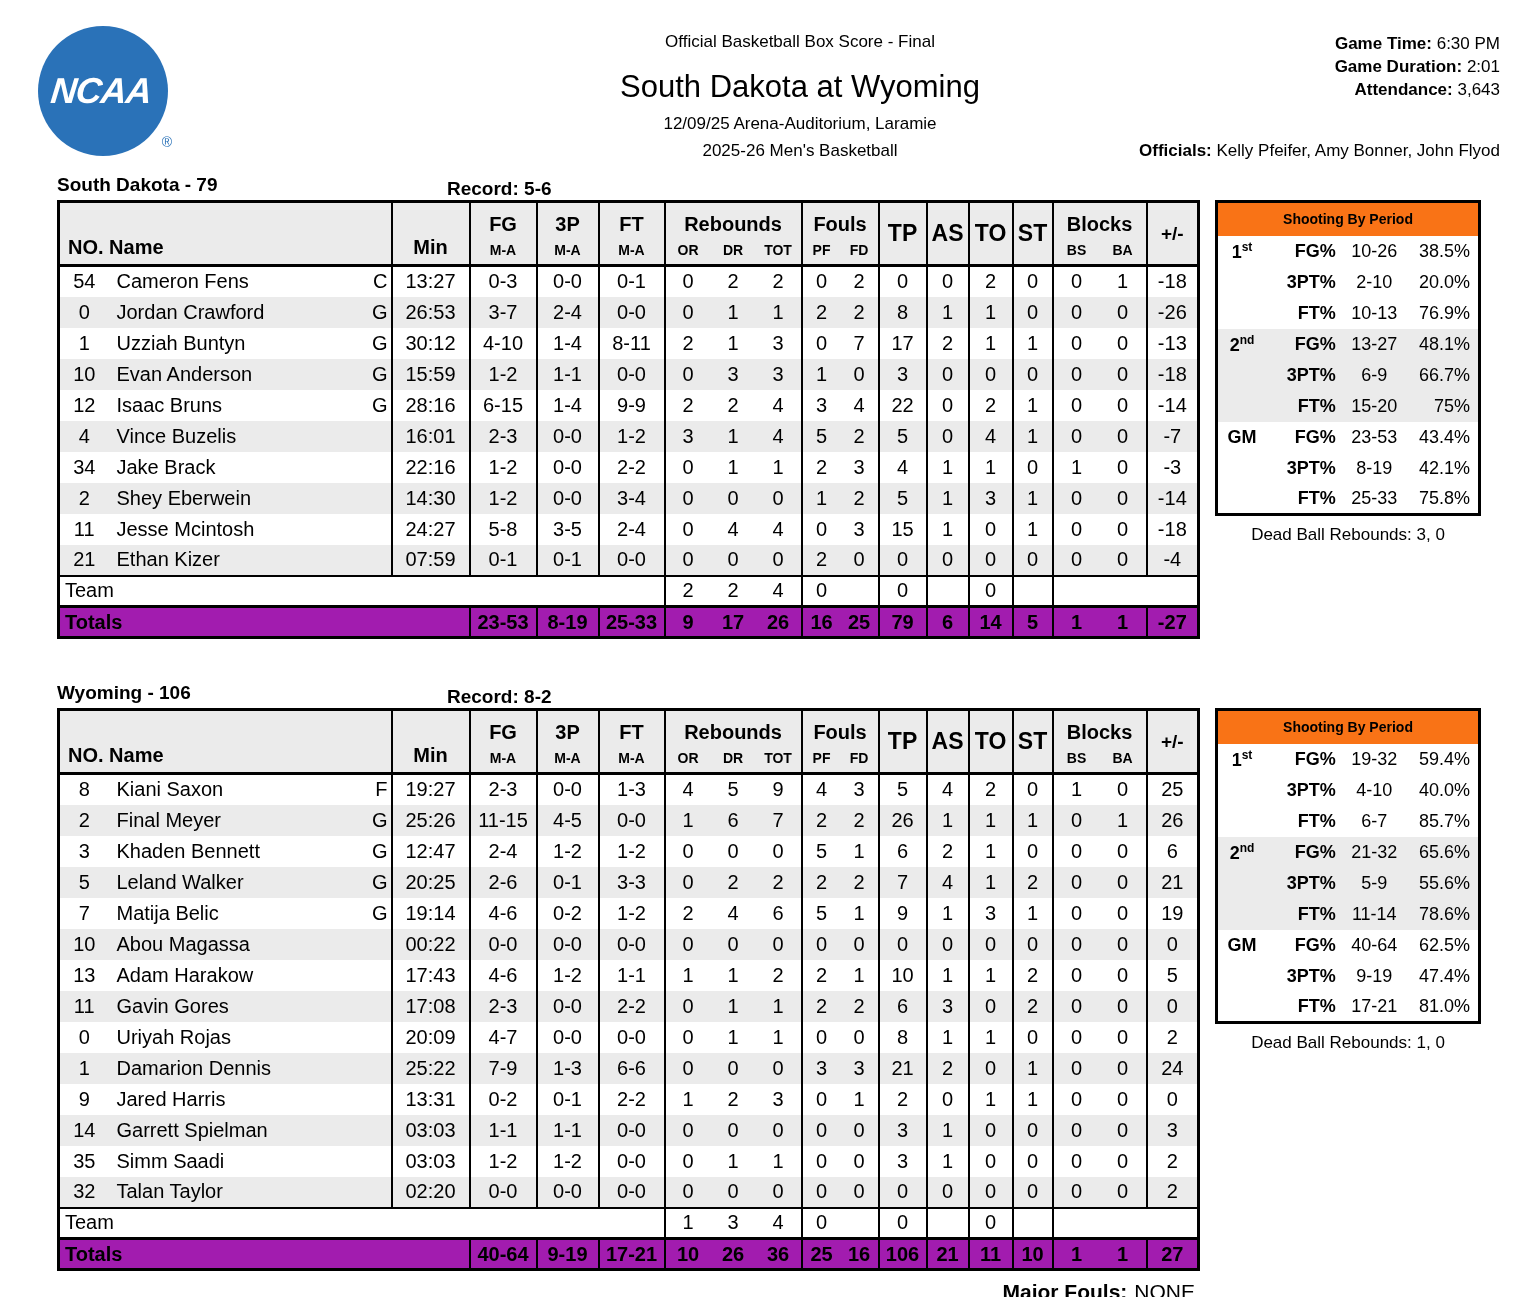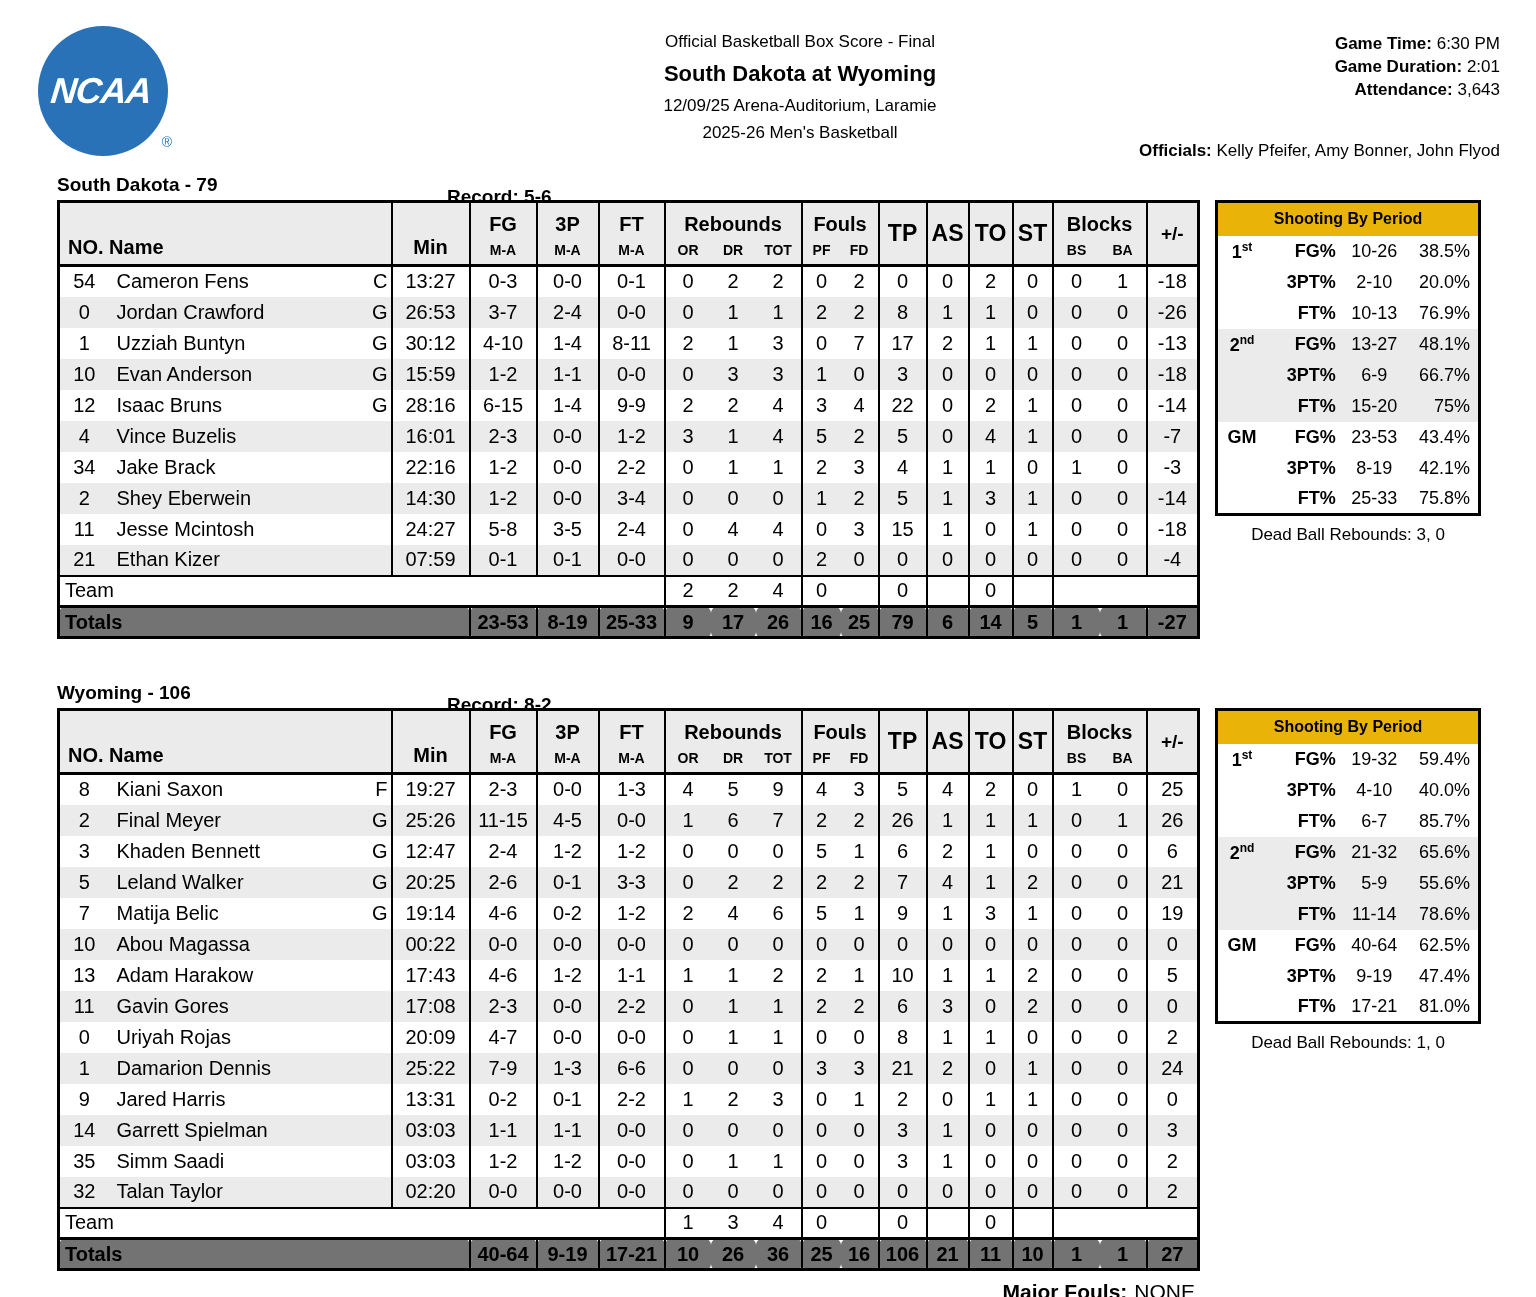--- a/index.html
+++ b/index.html
@@ -17,36 +17,36 @@
   }
   .logo .word {
     color:#fff; font-weight:bold; font-style:italic; font-size:36px;
     letter-spacing:-1px; transform:skewX(-6deg); padding-right:4px;
   }
   .logo .reg { position:absolute; right:-4px; bottom:6px; color:#2a72b8; font-size:14px; }
 
   
   .hdr-center { position:absolute; left:64px; right:0; top:32px; text-align:center; }
   .hdr-center .l1 { font-size:17px; }
-  .hdr-center .l2 { font-size:22px; font-weight:bold; margin-top:9px; }
+  .hdr-center .l2 { font-size:31px; font-weight:normal; margin-top:17px; }
   .hdr-center .l3 { font-size:17px; margin-top:9px; }
   .hdr-center .l4 { font-size:17px; margin-top:7px; }
 
   
   .hdr-right { position:absolute; right:36px; top:32px; text-align:right; font-size:17px; line-height:23px; }
   .hdr-right .b, .officials .b { font-weight:bold; }
   .officials { position:absolute; right:36px; top:141px; font-size:17px; }
 
   
   .team-sec { position:absolute; left:57px; width:1140px; }
   .sec0 { top:174px; }
   .sec1 { top:682px; }
   .team-title { position:relative; height:26px; }
   .team-name { font-size:19px; font-weight:bold; }
-  .record { position:absolute; left:390px; top:12px; font-size:19px; font-weight:bold; }
+  .record { position:absolute; left:390px; top:4px; font-size:19px; font-weight:bold; }
 
   
   table.box { border-collapse:collapse; table-layout:fixed; width:1140px; border:3px solid #000; }
   table.box th, table.box td { padding:0; text-align:center; overflow:hidden; }
   table.box thead th { background:#ebebeb; font-weight:bold; }
   .bl { border-left:2.5px solid #000; }
 
   .h-noname { text-align:left !important; vertical-align:bottom; padding:0 0 5px 8px !important; font-size:20px; }
   .h-min { vertical-align:bottom; padding-bottom:5px !important; font-size:20px; }
   .h-grp { vertical-align:bottom; font-size:20px; height:34px; }
@@ -56,33 +56,33 @@
   .h-blocks { vertical-align:bottom; font-size:20px; }
 
   table.box tbody td { font-size:20px; height:31px; }
   table.box tbody tr:first-child td { border-top:3px solid #000; }
   tr.r-odd  { background:#fff; }
   tr.r-even { background:#ebebeb; }
   .c-name { text-align:left !important; padding-left:8px !important; white-space:nowrap; }
   .c-pos  { text-align:right !important; padding-right:3px !important; }
   tr.team-row td { border-top:2px solid #000; background:#fff; height:30px; }
   .c-team { text-align:left !important; padding-left:5px !important; }
-  tr.totals-row td { border-top:3px solid #000; background:#737373; font-weight:bold; height:31px;border-radius:6px; }
+  tr.totals-row td { border-top:3px solid #000; background:#a21caf; font-weight:bold; height:31px; }
   .c-totlbl { text-align:left !important; padding-left:5px !important; }
 
   .majors { text-align:right; font-size:21px; margin-top:8px; }
   .majors .b { font-weight:bold; margin-right:7px; }
   .majors sup { font-size:13px; margin-left:2px; }
 
   
   .shoot-wrap { position:absolute; left:1215px; width:266px; }
   .sw0 { top:200px; }
   .sw1 { top:708px; }
   table.shoot { border-collapse:collapse; table-layout:fixed; width:266px; border:3px solid #000; }
-  table.shoot th.title { background:#eab308; font-size:16px; font-weight:bold; height:34px; text-align:center; }
+  table.shoot th.title { background:#f97316; font-size:14px; font-weight:bold; height:34px; text-align:center; }
   table.shoot td { height:31px; font-size:18px; padding:0; }
   tr.sp-gray td { background:#ebebeb; }
   tr.sp-white td { background:#fff; }
   .sp-period { font-weight:bold; text-align:center; padding-left:5px !important; font-size:19px;margin-top:16px; }
   .sp-period sup { font-size:12px; }
   .sp-stat { font-weight:bold; text-align:right; }
   .sp-val { text-align:center; }
   .sp-pct { text-align:right; padding-right:8px !important; }
   .deadball { text-align:center; font-size:17px; margin-top:9px; }
 </style>

